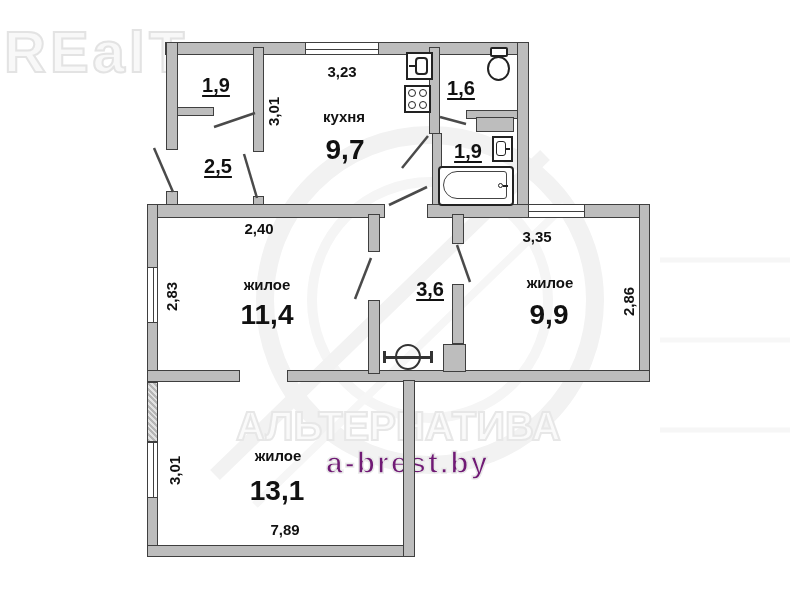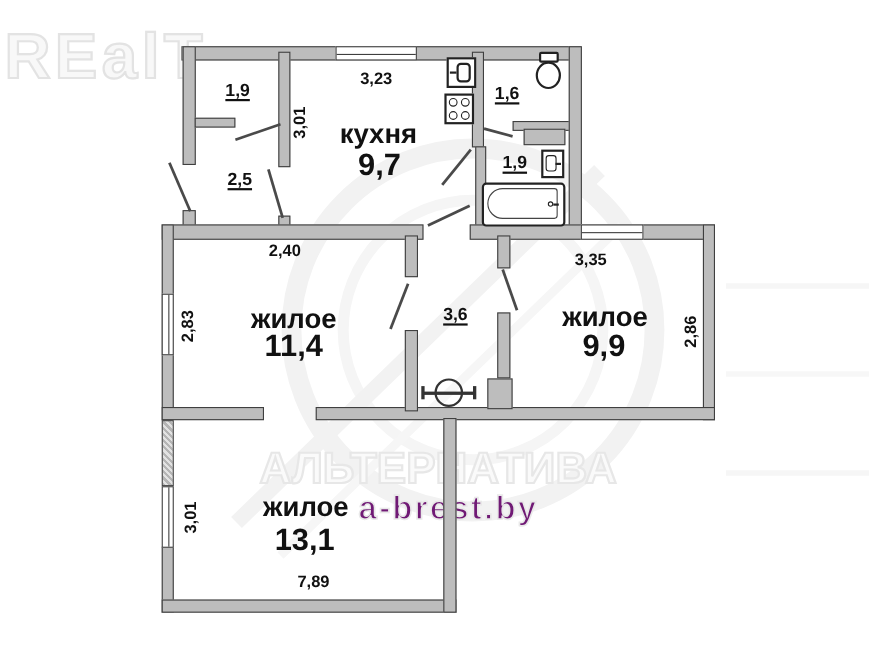--- a/index.html
+++ b/index.html
@@ -33,23 +33,23 @@
   .win{position:absolute;background:#fff;border:1px solid #3f3f3f;box-sizing:border-box;z-index:3;}
   .win .mid{position:absolute;background:#3f3f3f;}
   .win-h .mid{left:0;right:0;top:50%;height:1px;}
   .win-v .mid{top:0;bottom:0;left:50%;width:1px;}
   .doors{position:absolute;left:0;top:0;z-index:3;pointer-events:none;}
   
   .fx{position:absolute;box-sizing:border-box;z-index:3;background:#fff;}
   .fx .part{position:absolute;box-sizing:border-box;}
   
   .lbl{position:absolute;z-index:4;text-align:center;font-weight:700;white-space:nowrap;}
-  .room-name{font-size:25px;}
+  .room-name{font-size:15px;}
   .room-area{font-size:28px;}
-  .small-area{font-size:16px;text-decoration:underline;text-underline-offset:3px;text-decoration-thickness:2px;}
+  .small-area{font-size:20px;text-decoration:underline;text-underline-offset:3px;text-decoration-thickness:2px;}
   .dim{font-size:15px;}
   .vert{transform:rotate(-90deg);transform-origin:center center;}
 </style>
 </head>
 <body>
 
 <div class="stage">
 
   <svg class="wm-svg" width="800" height="599">
     <circle cx="430" cy="300" r="165" fill="none" stroke="#f2f2f2" stroke-width="18"></circle>
@@ -158,21 +158,21 @@
   <div class="lbl room-name" style="left:490px;top:274px;width:120px;">жилое</div>
   <div class="lbl room-area" style="left:489px;top:299px;width:120px;">9,9</div>
 
   <div class="lbl room-name" style="left:218px;top:447px;width:120px;">жилое</div>
   <div class="lbl room-area" style="left:217px;top:475px;width:120px;">13,1</div>
 
   <div class="lbl small-area" style="left:186px;top:74px;width:60px;">1,9</div>
   <div class="lbl small-area" style="left:188px;top:155px;width:60px;">2,5</div>
   <div class="lbl small-area" style="left:431px;top:77px;width:60px;">1,6</div>
   <div class="lbl small-area" style="left:438px;top:140px;width:60px;">1,9</div>
-  <div class="lbl small-area" style="left:384px;top:278px;width:60px;">3,6</div>
+  <div class="lbl small-area" style="left:384px;top:278px;width:60px;text-align:right;">3,6</div>
 
   <div class="lbl dim" style="left:312px;top:63px;width:60px;">3,23</div>
   <div class="lbl dim vert" style="left:243px;top:103px;width:60px;">3,01</div>
   <div class="lbl dim" style="left:229px;top:220px;width:60px;">2,40</div>
   <div class="lbl dim vert" style="left:141px;top:288px;width:60px;">2,83</div>
   <div class="lbl dim" style="left:507px;top:228px;width:60px;">3,35</div>
   <div class="lbl dim vert" style="left:598px;top:293px;width:60px;">2,86</div>
   <div class="lbl dim vert" style="left:144px;top:462px;width:60px;">3,01</div>
   <div class="lbl dim" style="left:255px;top:521px;width:60px;">7,89</div>
 

